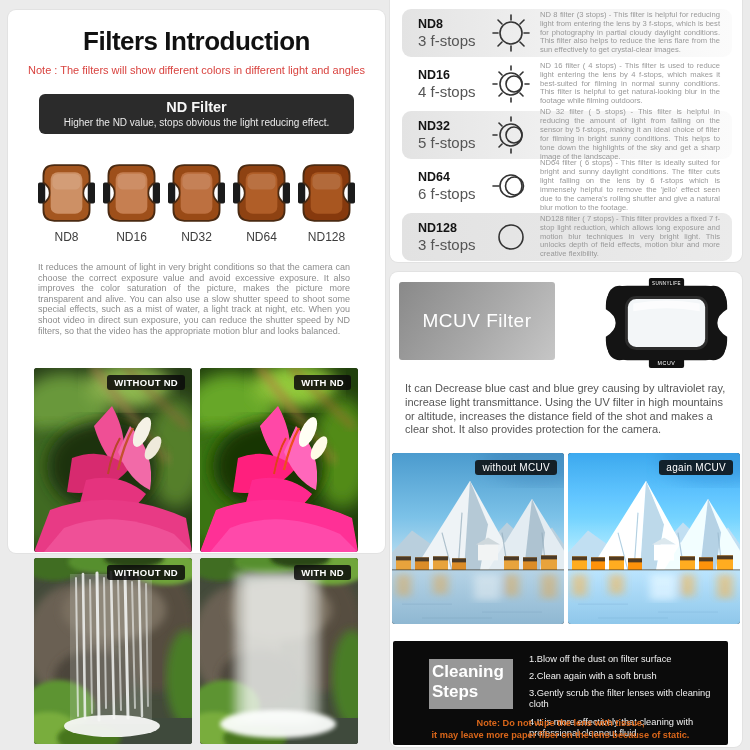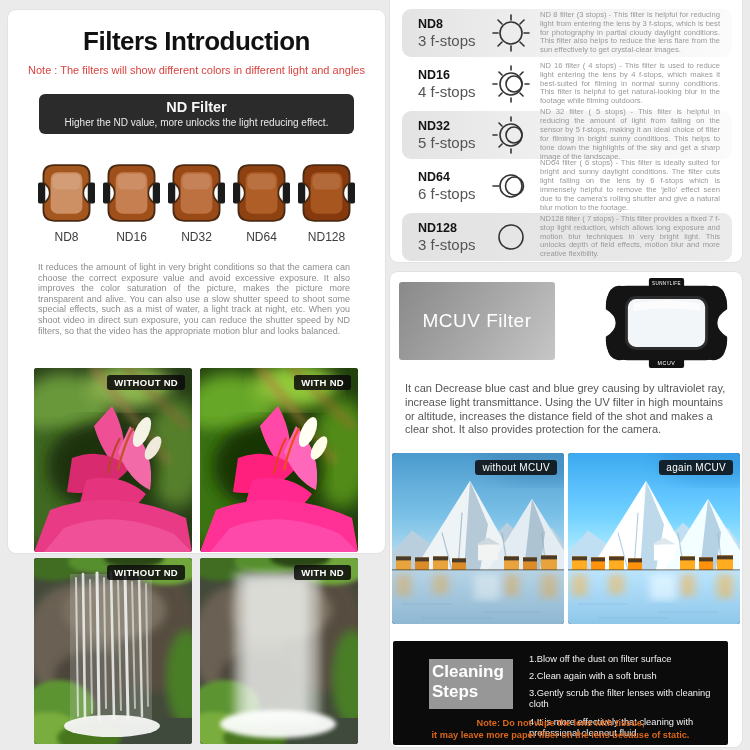--- a/index.html
+++ b/index.html
@@ -202,21 +202,21 @@
 </svg>
 
 <div class="page">
 
   <div class="card left-card">
     <div class="main-title">Filters Introduction</div>
     <div class="main-note">Note :  The filters will show different colors in different light and angles</div>
 
     <div class="nd-banner">
       <div class="nd-banner-title">ND Filter</div>
-      <div class="nd-banner-sub">Higher the ND value, more unlocks the light reducing effect.</div>
+      <div class="nd-banner-sub">Higher the ND value, stops obvious the light reducing effect.</div>
     </div>
 
     <div class="chips-row">
       <div class="chip" style="--glass: #cd9065; --rim: #a4561f;">
         <svg width="57" height="66" viewBox="0 0 63 76" preserveAspectRatio="none">
           <rect x="0" y="26" width="8" height="24" rx="2" fill="#1b1b1b"></rect>
             <rect x="55" y="26" width="8" height="24" rx="2" fill="#1b1b1b"></rect>
           <path d="M18,6 H45 Q57,6 57,18 V26 Q50,31 50,38 Q50,45 57,50 V58 Q57,70 45,70 H18 Q6,70 6,58 V50 Q13,45 13,38 Q13,31 6,26 V18 Q6,6 18,6 Z" style="fill:var(--rim)" stroke="#4a2a12" stroke-width="2"></path>
           <rect x="14" y="14" width="35" height="48" rx="8" style="fill:var(--glass)"></rect>
           <rect x="16" y="16" width="31" height="18" rx="6" fill="#ffffff" opacity=".12"></rect>

